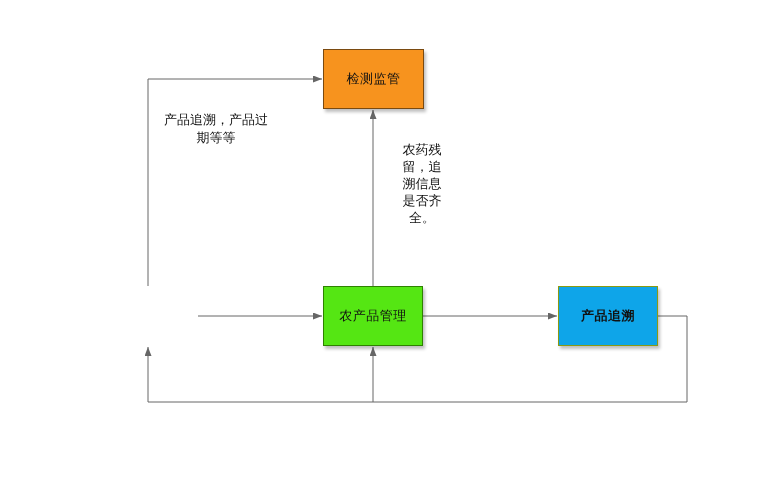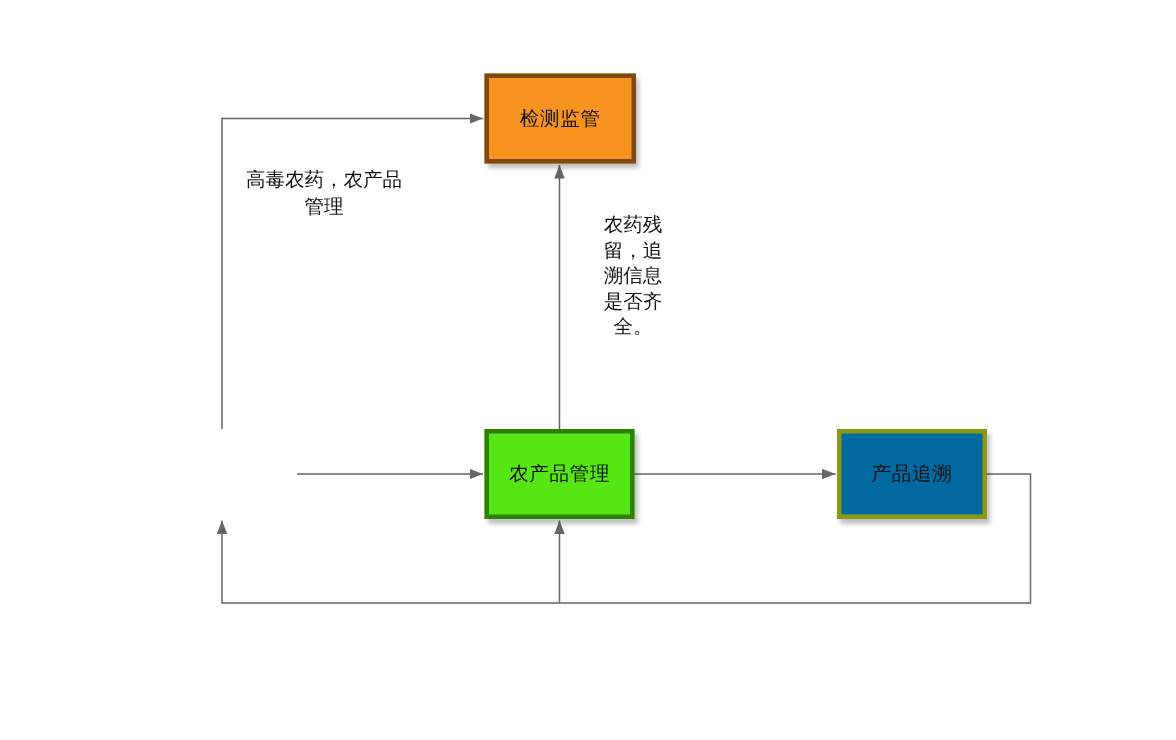--- a/index.html
+++ b/index.html
@@ -18,21 +18,21 @@
   .edges {
     position: absolute;
     left: 0;
     top: 0;
     width: 784px;
     height: 493px;
   }
   .node {
     position: absolute;
     box-sizing: border-box;
-    border: 3px solid #0f766e;
+    border: 1px solid #0f766e;
     display: flex;
     align-items: center;
     justify-content: center;
     font-size: 13px;
     color: #111111;
     box-shadow: 2px 3px 3px rgba(0,0,0,0.25);
     letter-spacing: 0.5px;
   }
   .node-detection    { left: 323px; top: 49px;  width: 101px; height: 60px; }
   .node-farm-input   { left: 98px;  top: 286px; width: 100px; height: 60px; }
@@ -71,21 +71,21 @@
 
   <div class="node node-detection" style="background-color: rgb(247, 147, 30); border-color: rgb(122, 74, 16);">
     <span>检测监管</span>
   </div>
 
 
   <div class="node node-farm-product" style="background-color: rgb(85, 230, 19); border-color: rgb(46, 130, 0);">
     <span>农产品管理</span>
   </div>
 
-  <div class="node node-trace" style="background-color: #0369a1; border-color: rgb(138, 154, 18);">
+  <div class="node node-trace" style="background-color: #0ea5e9; border-color: rgb(138, 154, 18); font-weight: bold;">
     <span>产品追溯</span>
   </div>
 
-  <div class="edge-label label-toxic">高毒农药，农产品管理</div>
+  <div class="edge-label label-toxic">产品追溯，产品过期等等</div>
 
   <div class="edge-label label-residue">农药残留，追溯信息是否齐全。</div>
 
 </div>
 
 </body></html>

